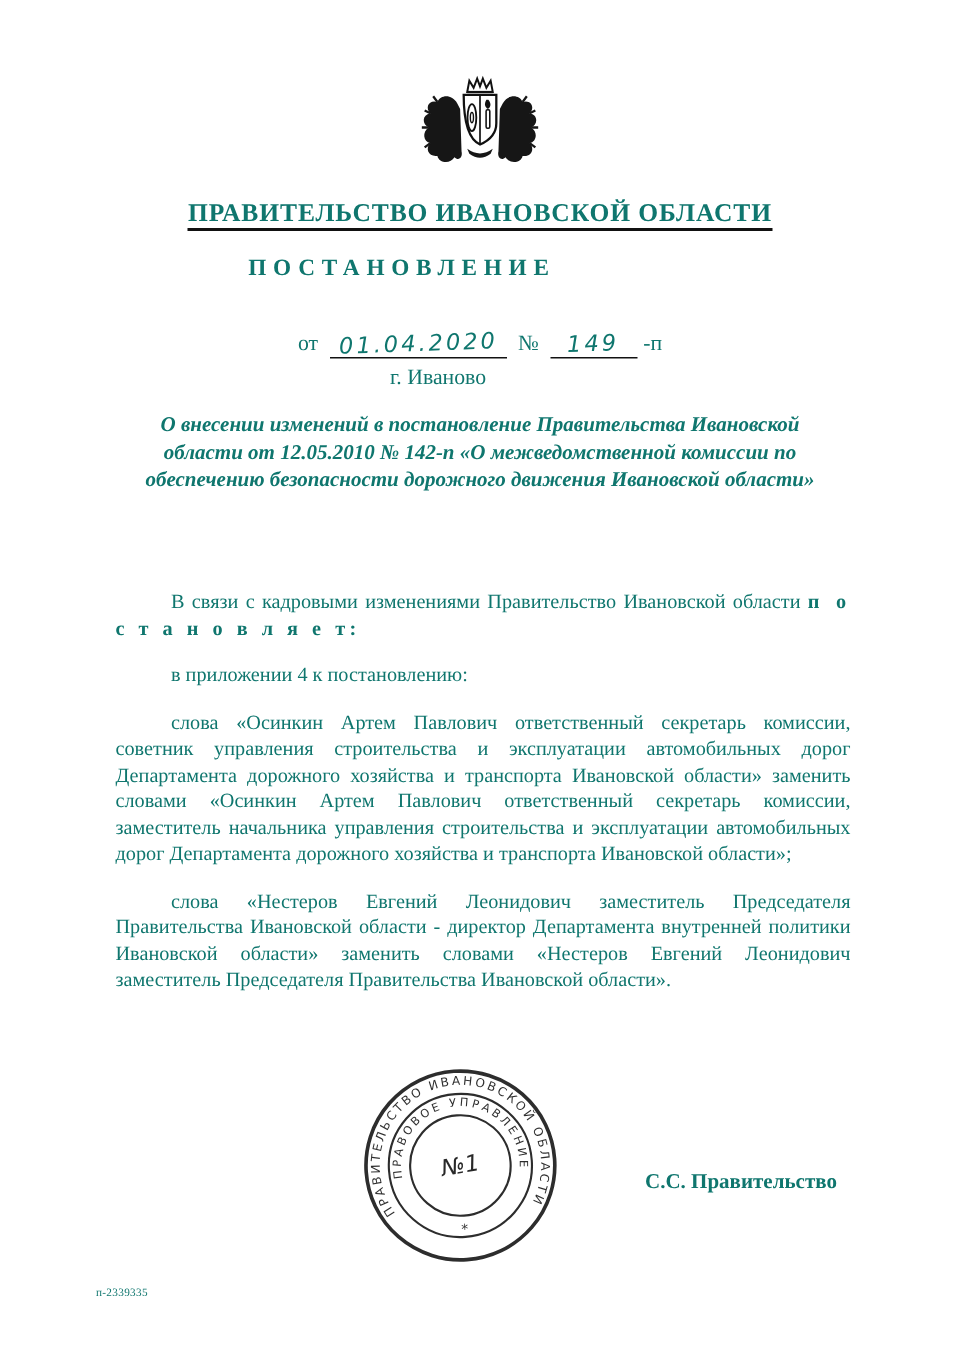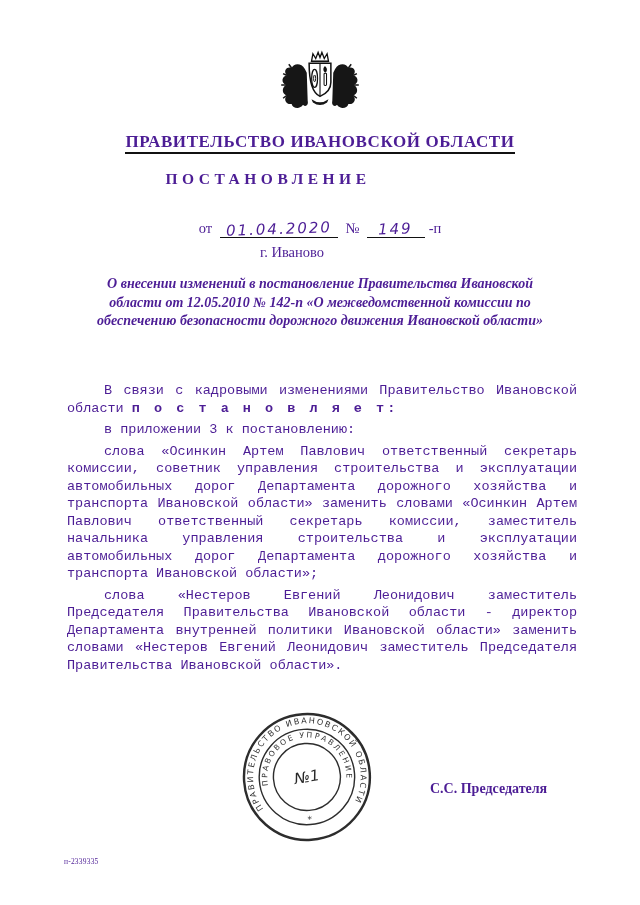--- a/index.html
+++ b/index.html
@@ -2,21 +2,21 @@
 <html><head>
 <meta charset="utf-8">
 <style>
   * { margin:0; padding:0; box-sizing:border-box; }
   html,body { background:#fff; }
   .page {
     position:relative;
     width:640px; height:905px;
     background:#ffffff;
     font-family:"Liberation Serif", serif;
-    color:#4c1d95;
+    color:#0f766e;
     overflow:hidden;
   }
   .arms {
     position:absolute; top:50px; left:0; width:640px;
     display:flex; justify-content:center;
   }
   .org-title {
     position:absolute; top:132px; left:0; width:640px;
     text-align:center;
     font-size:17px; font-weight:bold; letter-spacing:0.6px;
@@ -54,21 +54,21 @@
   .subject {
     position:absolute; top:275px; left:80px; width:480px;
     text-align:center; font-weight:bold;
     font-size:14px; line-height:18.5px;font-style:italic;
   }
   .doc-body {
     position:absolute; top:378px; left:63px; width:518px;
     font-size:13.5px; line-height:17.5px;
     text-align:justify;
   }
-  .doc-body p { margin:4px; text-indent:37px;font-family:Liberation Mono, monospace; }
+  .doc-body p { margin:14px; text-indent:37px; }
   .doc-body .spaced { letter-spacing:3px; font-weight:bold; }
   .sig-left {
     position:absolute; top:762px; left:63px;
     font-weight:bold; font-size:14px; line-height:19px;
   }
   .sig-right {
     position:absolute; top:781px; left:430px;
     font-weight:bold; font-size:14px;
   }
   .stamp {
@@ -131,26 +131,26 @@
     <span>№</span>
     <span class="ufield num-f"><span class="hw">149</span></span><span>-п</span>
   </div>
 
   <div class="city">г. Иваново</div>
 
   <div class="subject">О внесении изменений в постановление Правительства Ивановской области от 12.05.2010 № 142-п «О межведомственной комиссии по обеспечению безопасности дорожного движения Ивановской области»</div>
 
   <div class="doc-body">
     <p><span>В связи с кадровыми изменениями Правительство Ивановской области</span> <span class="spaced">п о с т а н о в л я е т:</span></p>
-    <p>в приложении 3 к постановлению:</p>
+    <p>в приложении 4 к постановлению:</p>
     <p>слова «Осинкин Артем Павлович ответственный секретарь комиссии, советник управления строительства и эксплуатации автомобильных дорог Департамента дорожного хозяйства и транспорта Ивановской области» заменить словами «Осинкин Артем Павлович ответственный секретарь комиссии, заместитель начальника управления строительства и эксплуатации автомобильных дорог Департамента дорожного хозяйства и транспорта Ивановской области»;</p>
     <p>слова «Нестеров Евгений Леонидович заместитель Председателя Правительства Ивановской области - директор Департамента внутренней политики Ивановской области» заменить словами «Нестеров Евгений Леонидович заместитель Председателя Правительства Ивановской области».</p>
   </div>
 
-  <div class="sig-right">С.С. Председателя</div>
+  <div class="sig-right">С.С. Правительство</div>
 
   <div class="stamp">
     <svg width="132" height="134" viewBox="0 0 130 132" aria-hidden="true">
       <defs>
         <path id="stamp-outer-path" d="M27.5 102.5 A53 53 0 1 1 102.5 102.5" fill="none"></path>
         <path id="stamp-inner-path" d="M37.4 92.6 A39 39 0 1 1 92.6 92.6" fill="none"></path>
       </defs>
       <circle cx="65" cy="65" r="62" fill="none" stroke="#1c1c1c" stroke-width="2.4"></circle>
       <circle cx="65" cy="65" r="47" fill="none" stroke="#1c1c1c" stroke-width="1.4"></circle>
       <circle cx="65" cy="65" r="33" fill="none" stroke="#1c1c1c" stroke-width="1.4"></circle>

